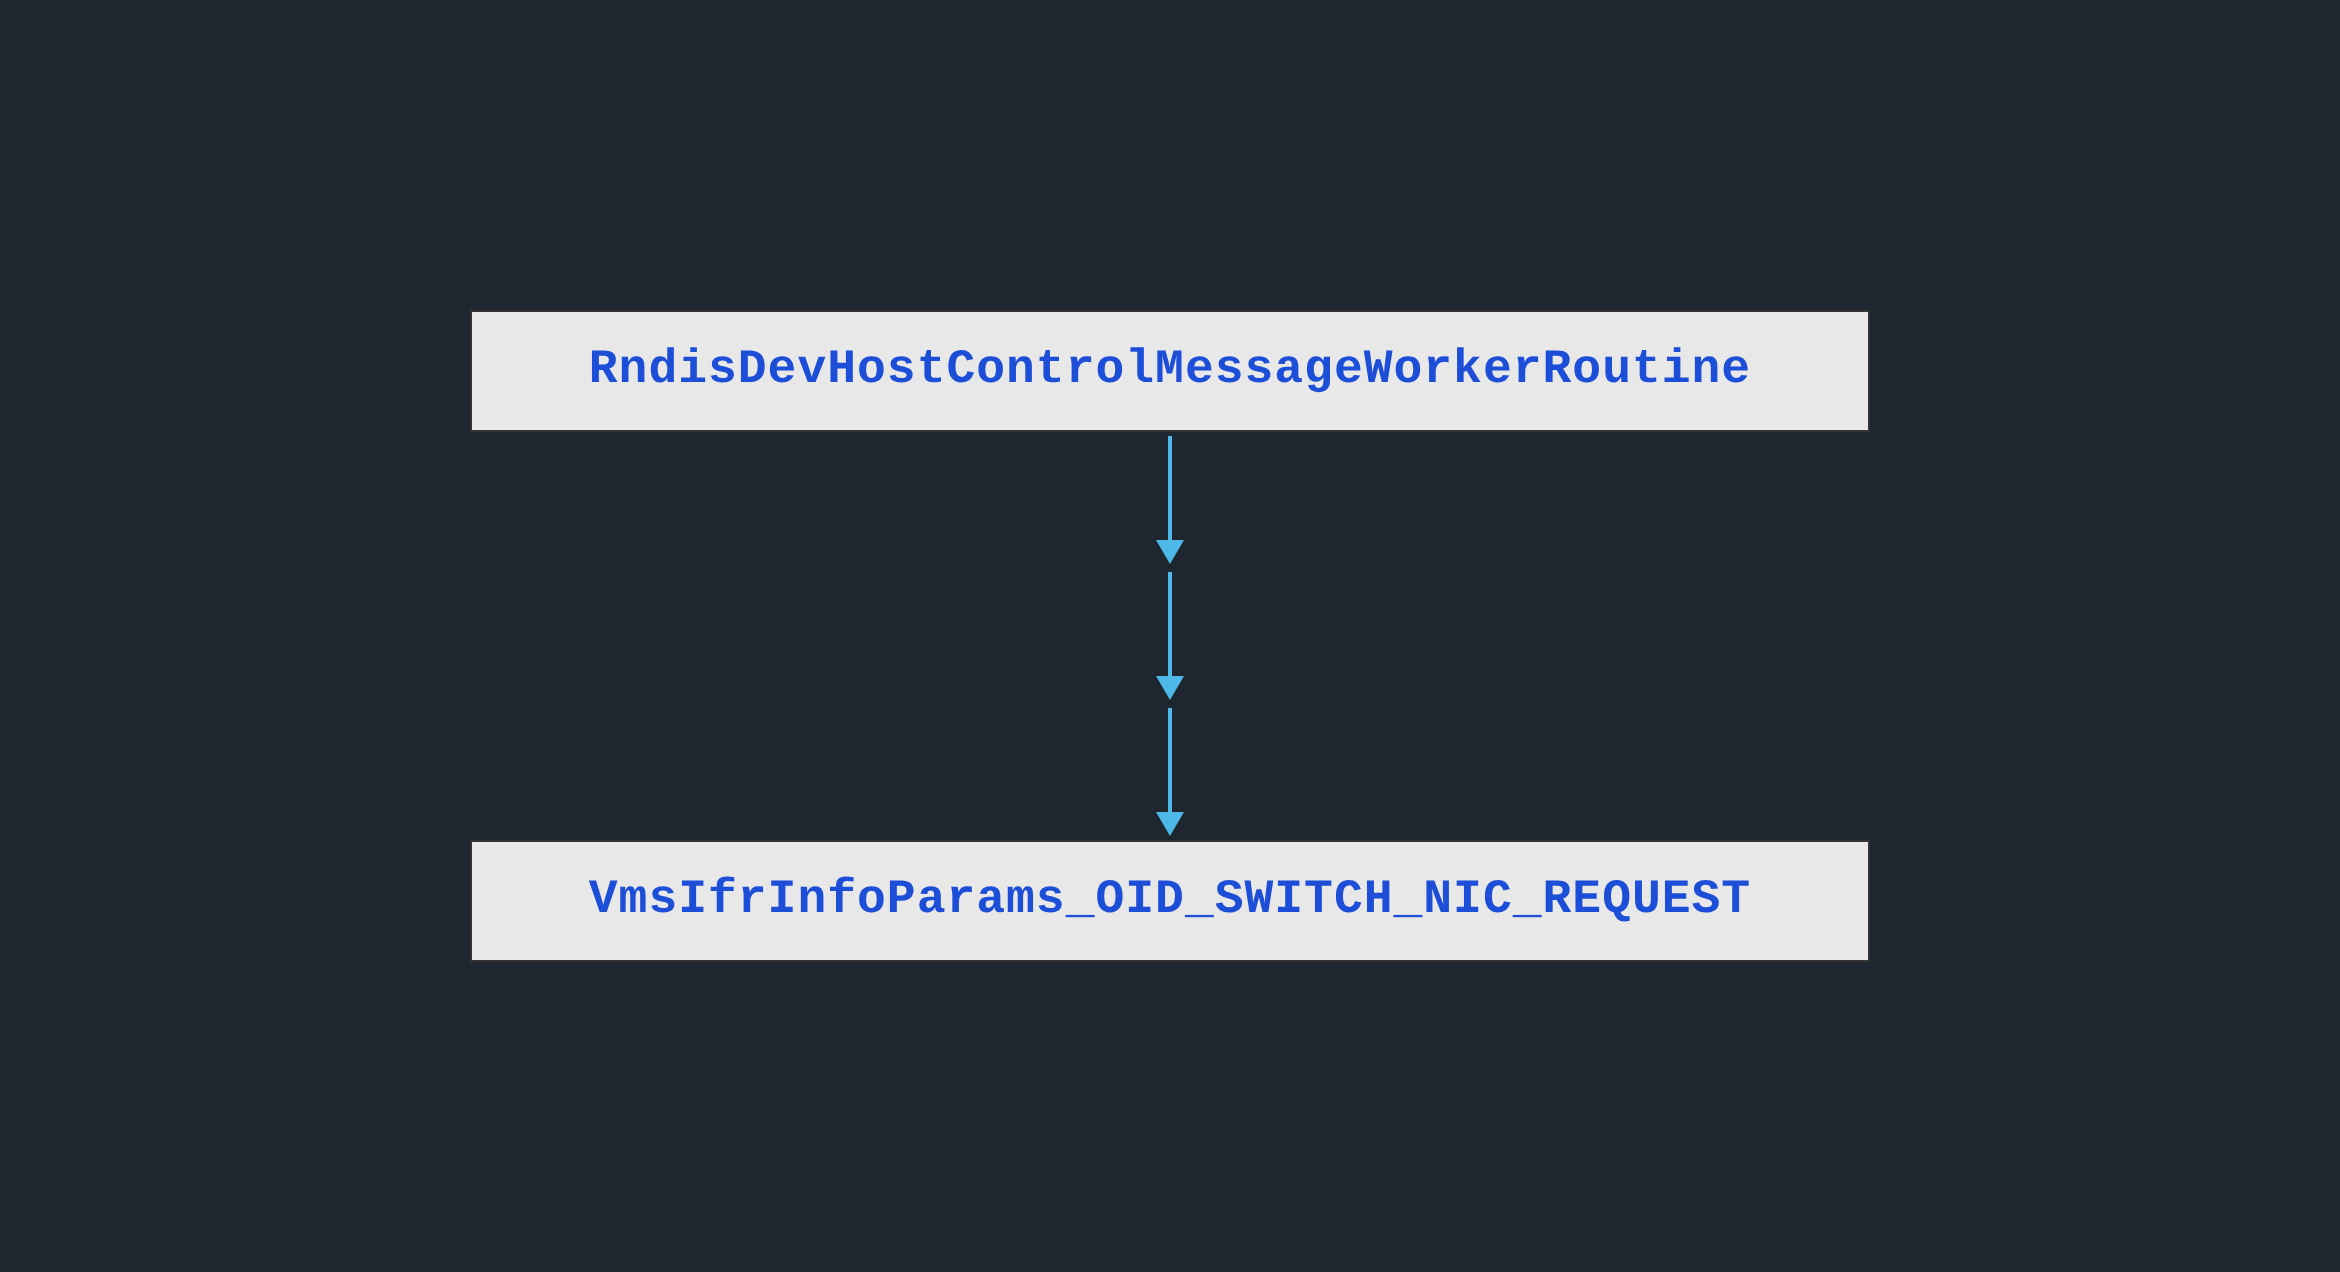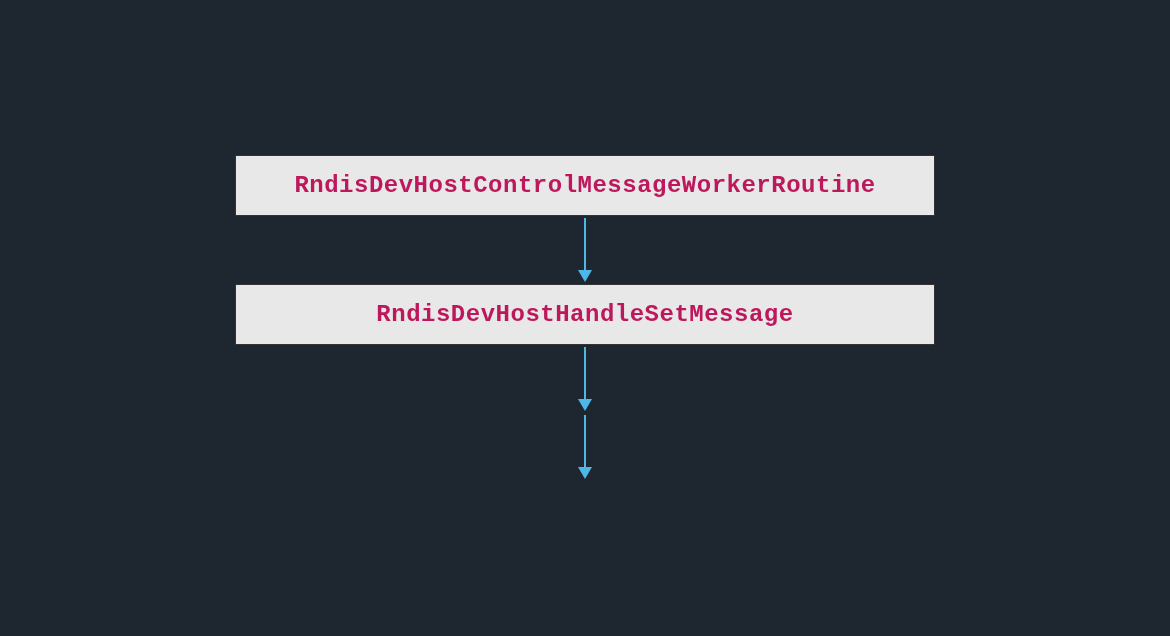--- a/index.html
+++ b/index.html
@@ -26,21 +26,21 @@
       background-color: #e8e8e8;
       border: 1px solid #333;
       padding: 16px 30px;
       text-align: center;
       width: 700px;
     }
     .flow-label {
       font-family: 'Consolas', 'Monaco', 'Courier New', monospace;
       font-size: 24px;
       font-weight: bold;
-      color: #be185d;
+      color: #1d4ed8;
       letter-spacing: 0.5px;
     }
     .arrow-container {
       display: flex;
       flex-direction: column;
       align-items: center;
       height: 68px;
       justify-content: center;
     }
     .arrow-line {
@@ -62,28 +62,28 @@
 <div class="flow-container">
   <div class="flow-box">
     <span class="flow-label">RndisDevHostControlMessageWorkerRoutine</span>
   </div>
 
   <div class="arrow-container">
     <div class="arrow-line"></div>
     <div class="arrow-head"></div>
   </div>
 
-  <div class="flow-box">
-    <span class="flow-label">RndisDevHostHandleSetMessage</span>
-  </div>
 
   <div class="arrow-container">
     <div class="arrow-line"></div>
     <div class="arrow-head"></div>
   </div>
 
 
   <div class="arrow-container">
     <div class="arrow-line"></div>
     <div class="arrow-head"></div>
   </div>
 
+  <div class="flow-box">
+    <span class="flow-label">VmsIfrInfoParams_OID_SWITCH_NIC_REQUEST</span>
+  </div>
 </div>
 
 </body></html>

